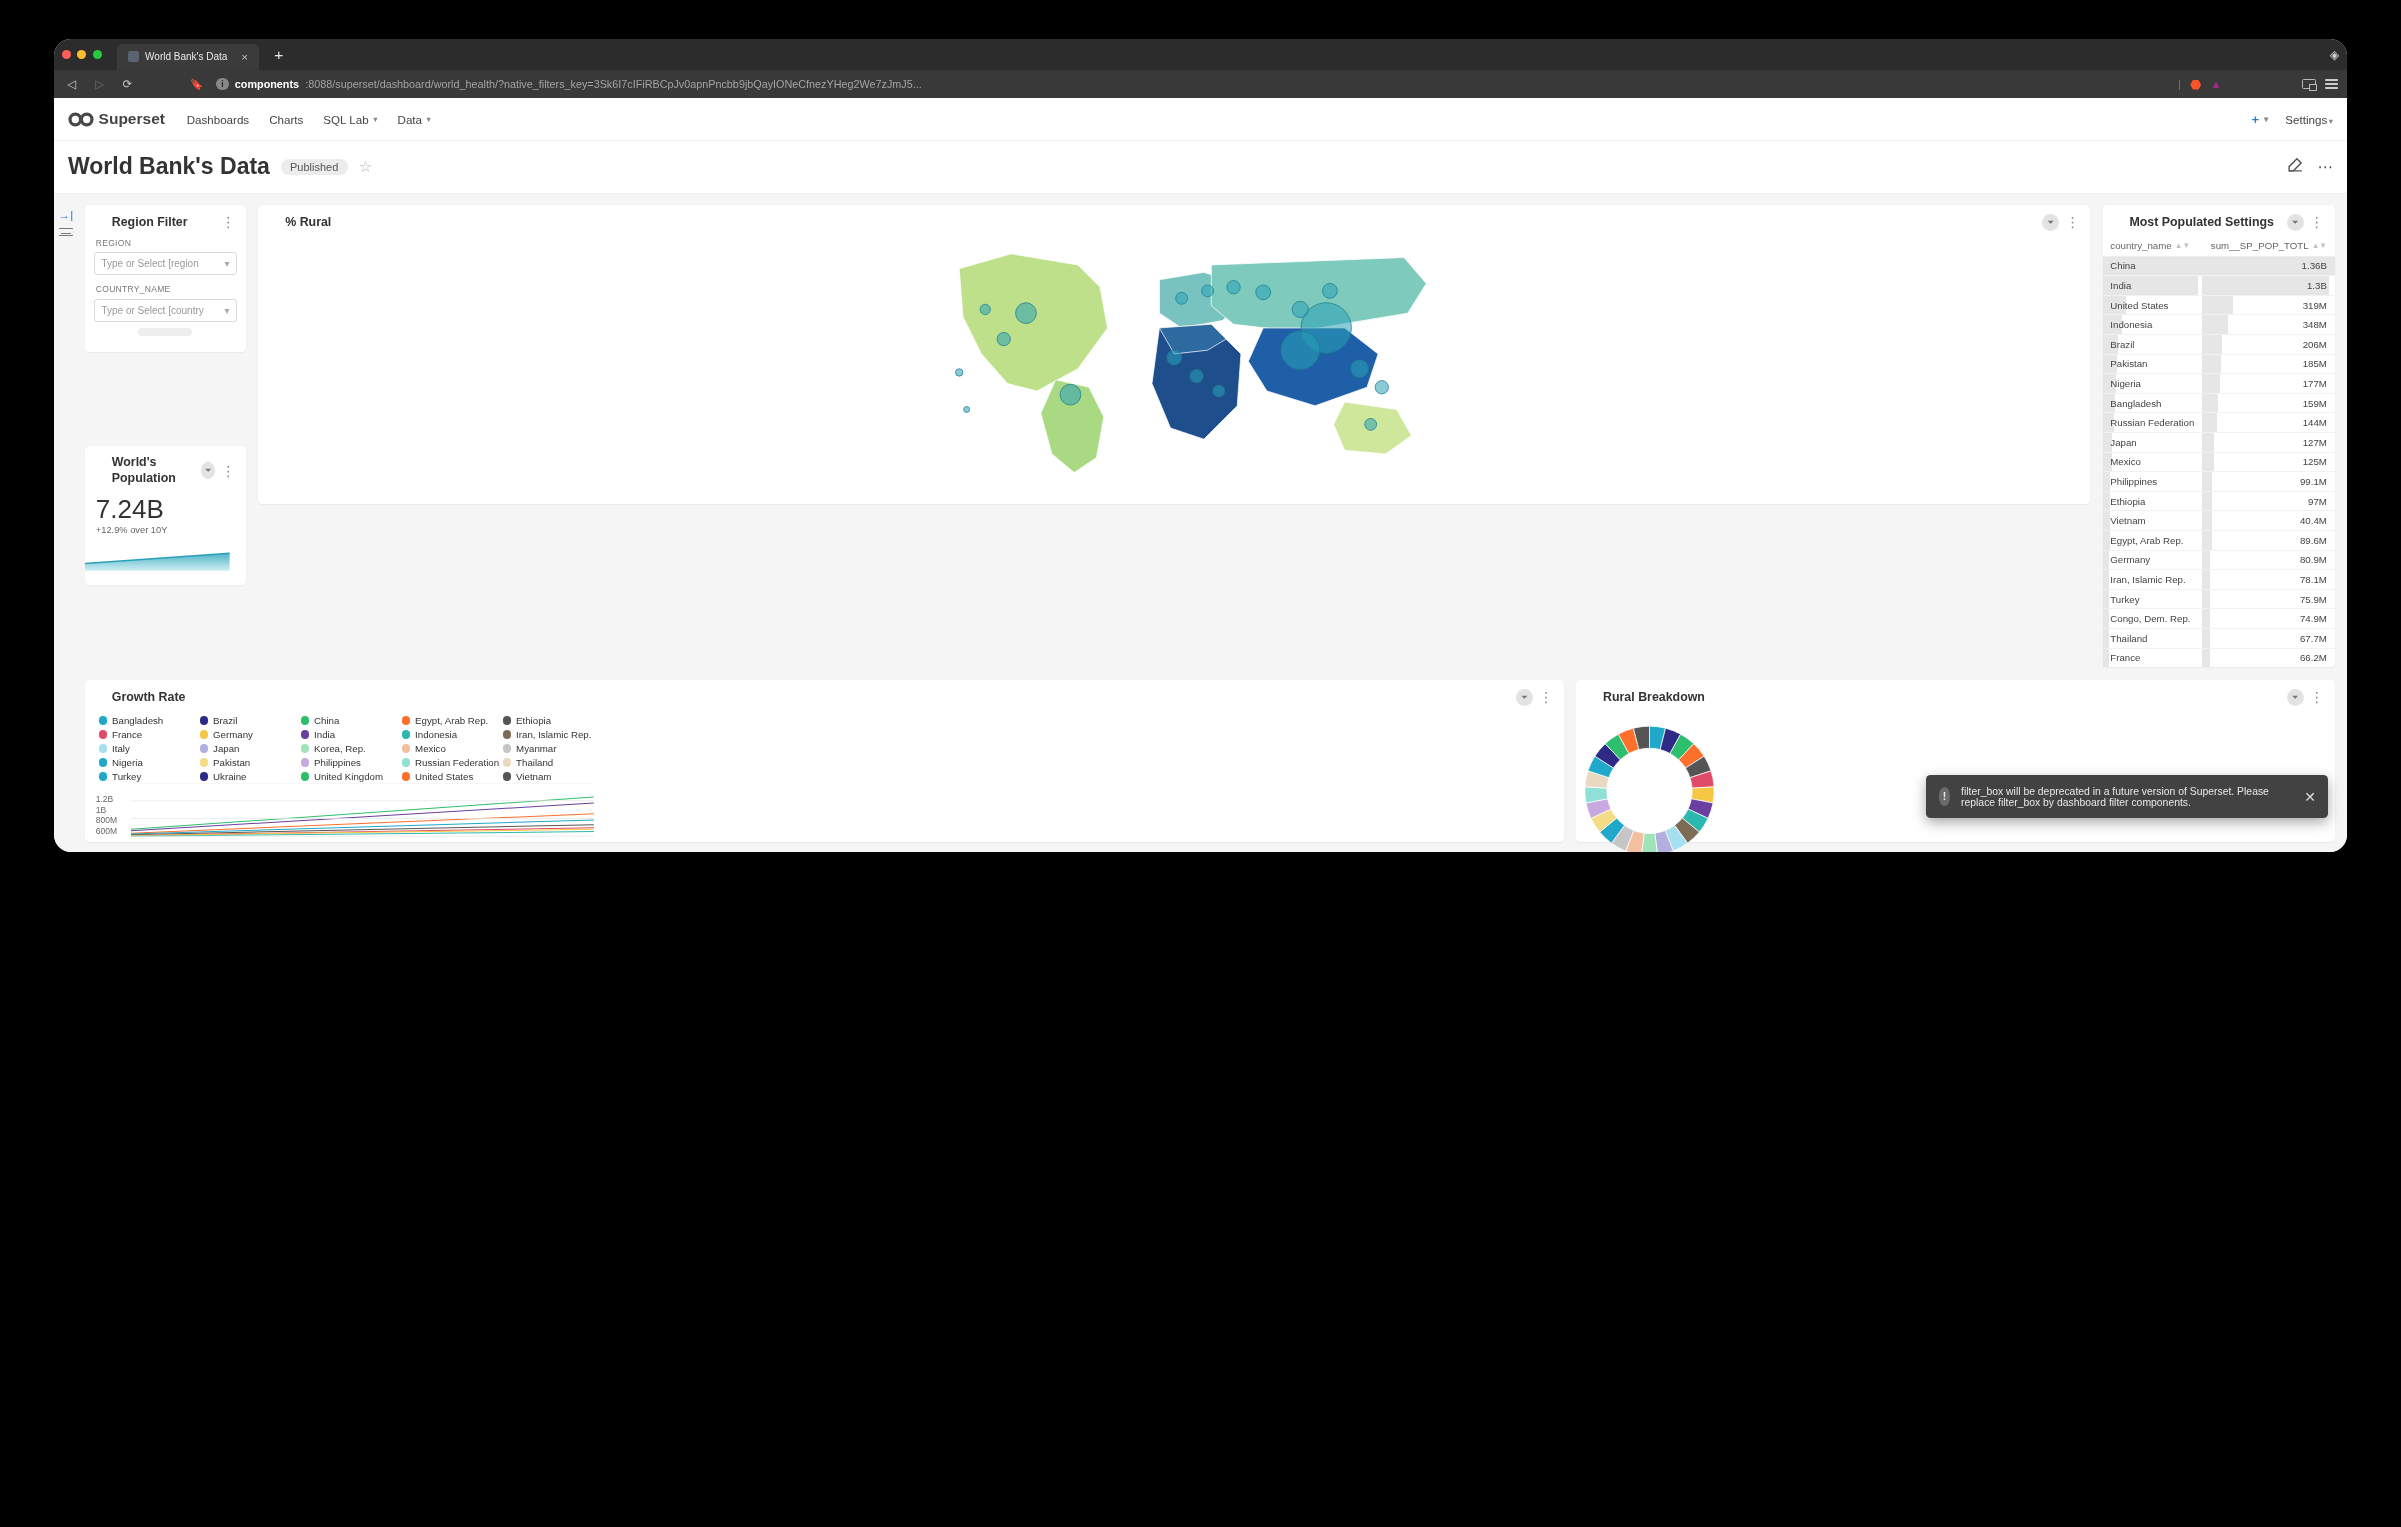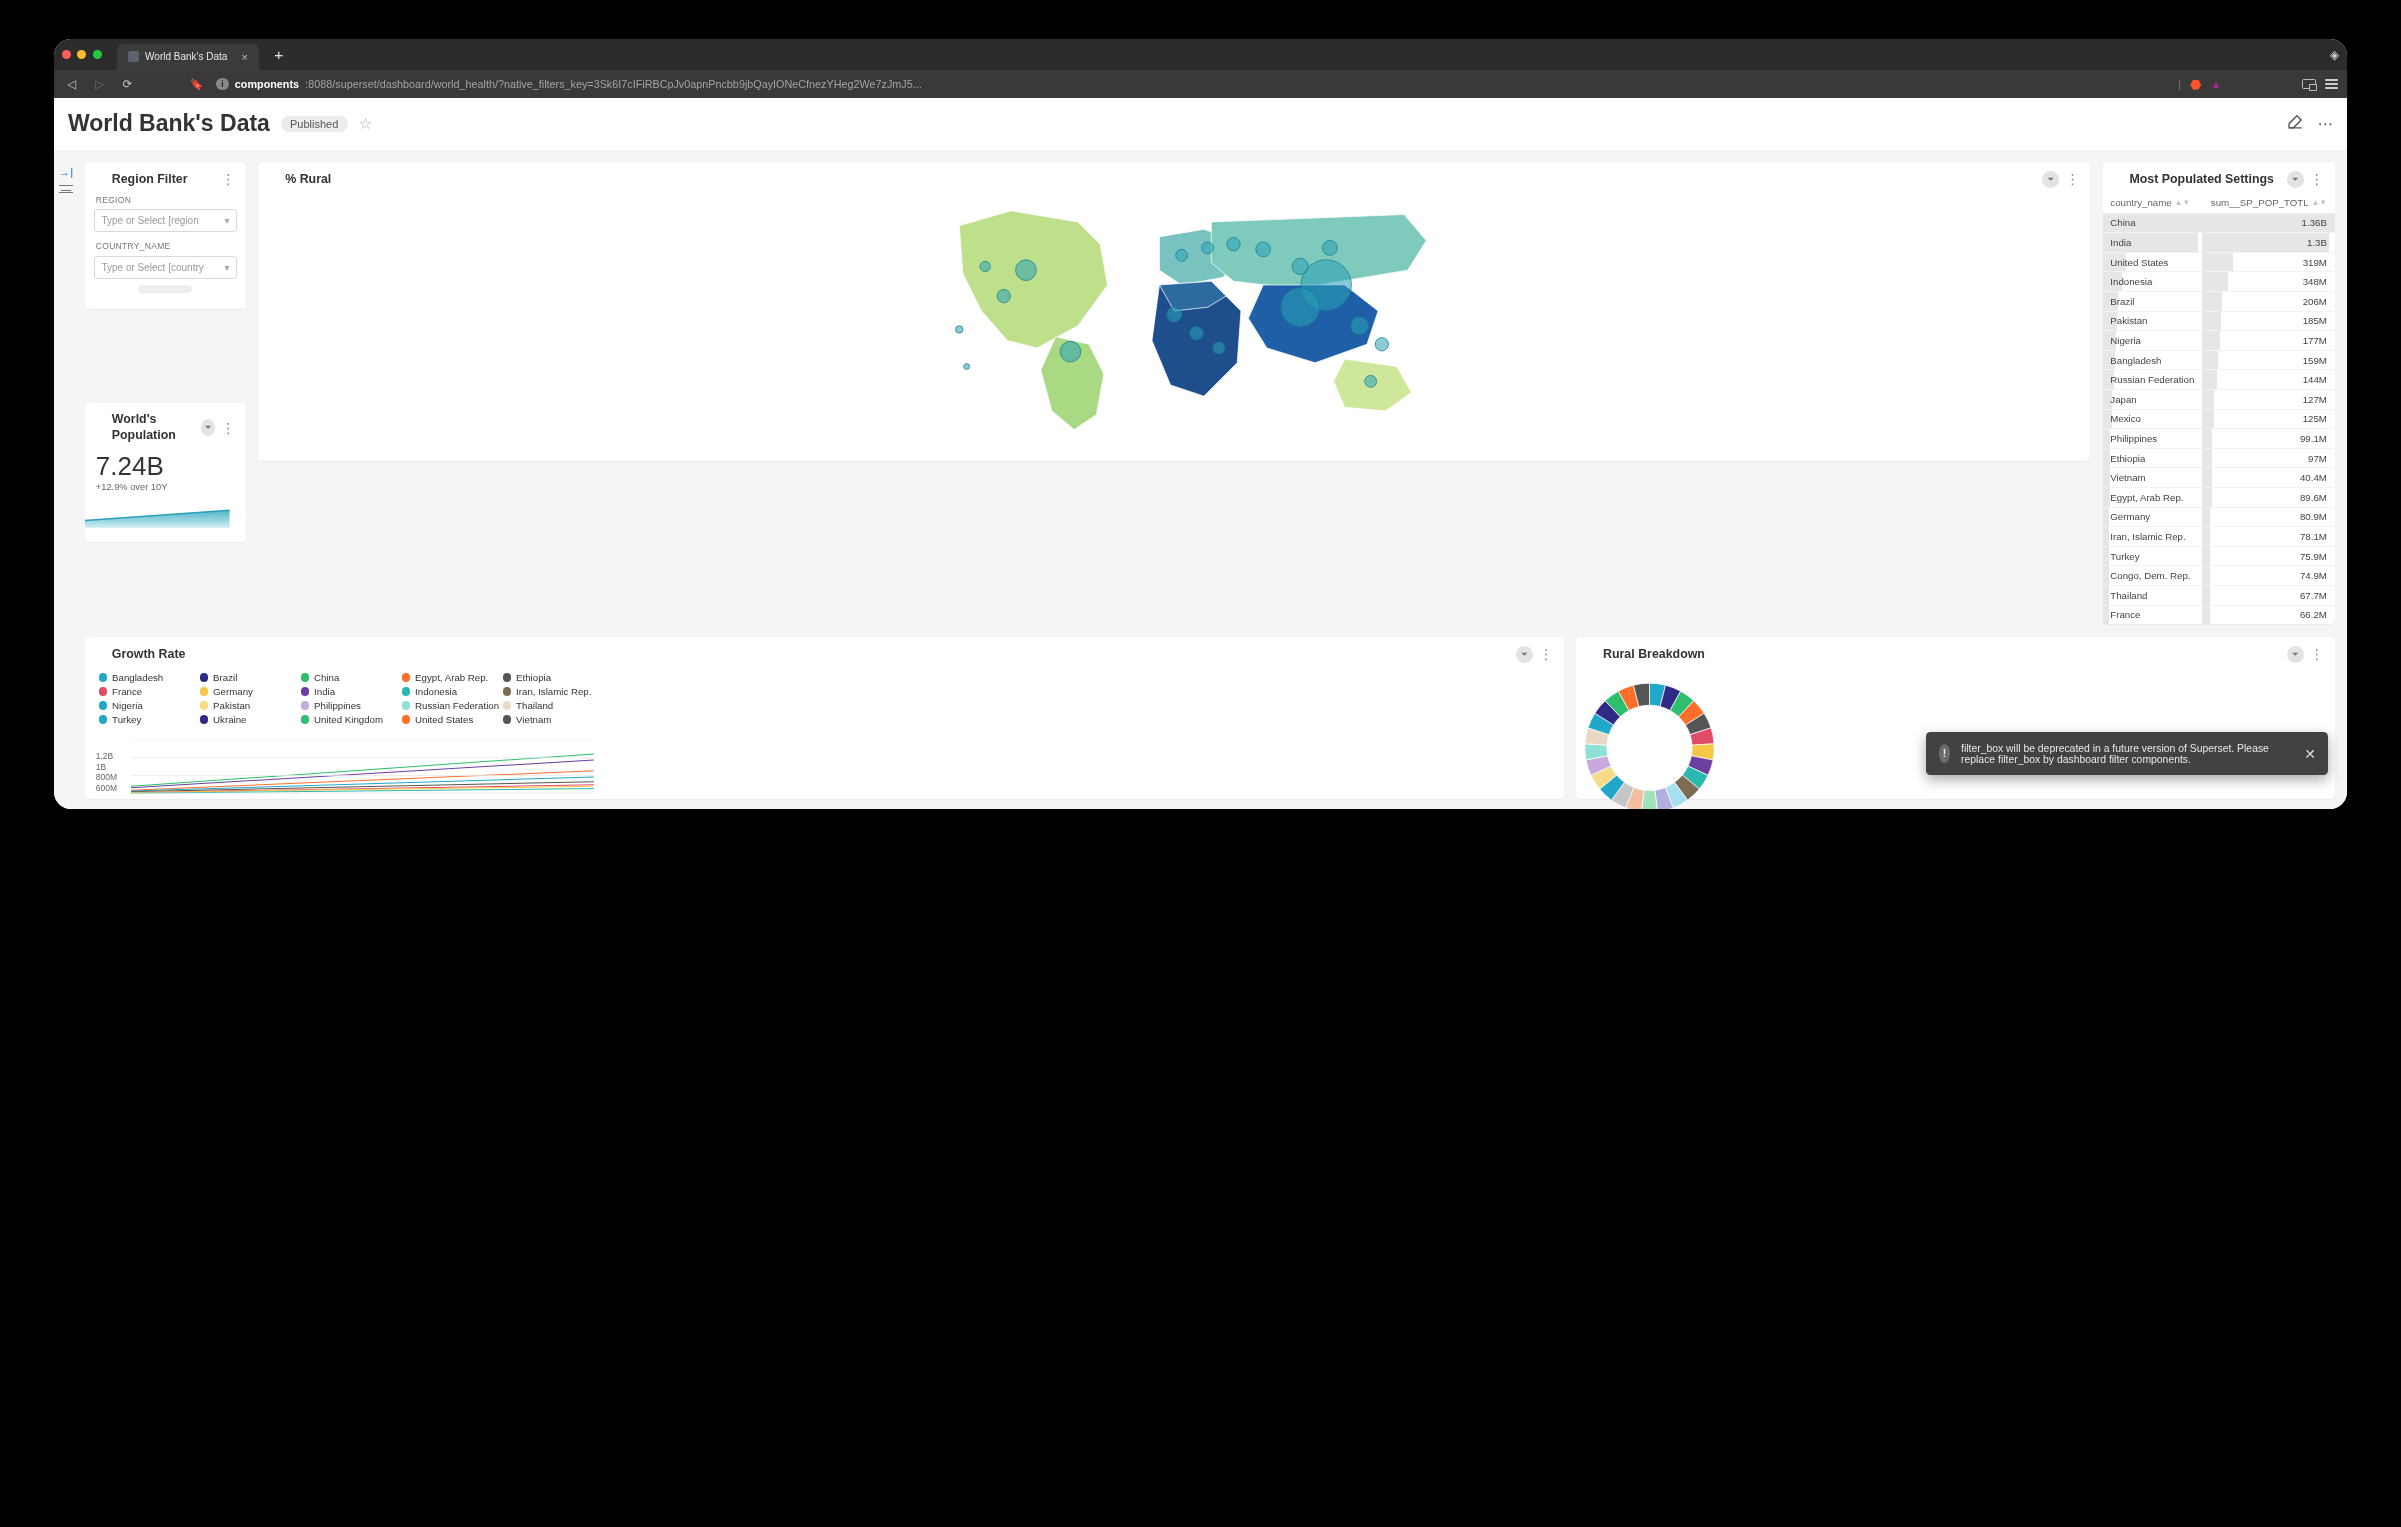--- a/index.html
+++ b/index.html
@@ -155,20 +155,40 @@
         <span style="width:62px"></span>
         <span class="pip"></span>
         <span class="burger">
             <span></span>
             <span></span>
             <span></span>
           </span>
       </div>
     </div>
 
+    <div class="appnav">
+      <div class="brand">
+        <svg viewBox="0 0 64 36">
+            <circle cx="18" cy="18" r="13" fill="none" stroke="#484848" stroke-width="8"></circle>
+            <circle cx="46" cy="18" r="13" fill="none" stroke="#484848" stroke-width="8"></circle>
+          </svg>
+        <span>Superset</span>
+      </div>
+      <div class="navlinks">
+        <span class="item noarrow">Dashboards</span>
+        <span class="item noarrow">Charts</span>
+        <span class="item caret">SQL Lab</span>
+        <span class="item caret">Data</span>
+      </div>
+      <div class="spacer"></div>
+      <div class="right-actions">
+        <span class="plus caret">＋</span>
+        <span class="caret">Settings</span>
+      </div>
+    </div>
 
     <div class="pagehdr">
       <h1>World Bank's Data</h1>
       <span class="pill">Published</span>
       <span class="star">☆</span>
       <div class="spacer"></div>
       <span class="hdr-icn">
         <svg width="17" height="17" viewBox="0 0 24 24" fill="none" stroke="#555" stroke-width="2">
             <path d="M3 21h6l11-11-6-6L3 15v6z"></path>
             <path d="M3 21h18"></path>
@@ -635,20 +655,42 @@
                   <span class="sw" style="background:#6a3fa0"></span>
                   <span>India</span>
                 </div>
                 <div class="item">
                   <span class="sw" style="background:#2bb9af"></span>
                   <span>Indonesia</span>
                 </div>
                 <div class="item">
                   <span class="sw" style="background:#7d6b55"></span>
                   <span>Iran, Islamic Rep.</span>
+                </div>
+              </div>
+              <div class="row">
+                <div class="item">
+                  <span class="sw" style="background:#a6dff0"></span>
+                  <span>Italy</span>
+                </div>
+                <div class="item">
+                  <span class="sw" style="background:#b2aee0"></span>
+                  <span>Japan</span>
+                </div>
+                <div class="item">
+                  <span class="sw" style="background:#a0e3b8"></span>
+                  <span>Korea, Rep.</span>
+                </div>
+                <div class="item">
+                  <span class="sw" style="background:#f4bfa1"></span>
+                  <span>Mexico</span>
+                </div>
+                <div class="item">
+                  <span class="sw" style="background:#c6c6c6"></span>
+                  <span>Myanmar</span>
                 </div>
               </div>
               <div class="row">
                 <div class="item">
                   <span class="sw" style="background:#1fa8c9"></span>
                   <span>Nigeria</span>
                 </div>
                 <div class="item">
                   <span class="sw" style="background:#f6dc86"></span>
                   <span>Pakistan</span>

